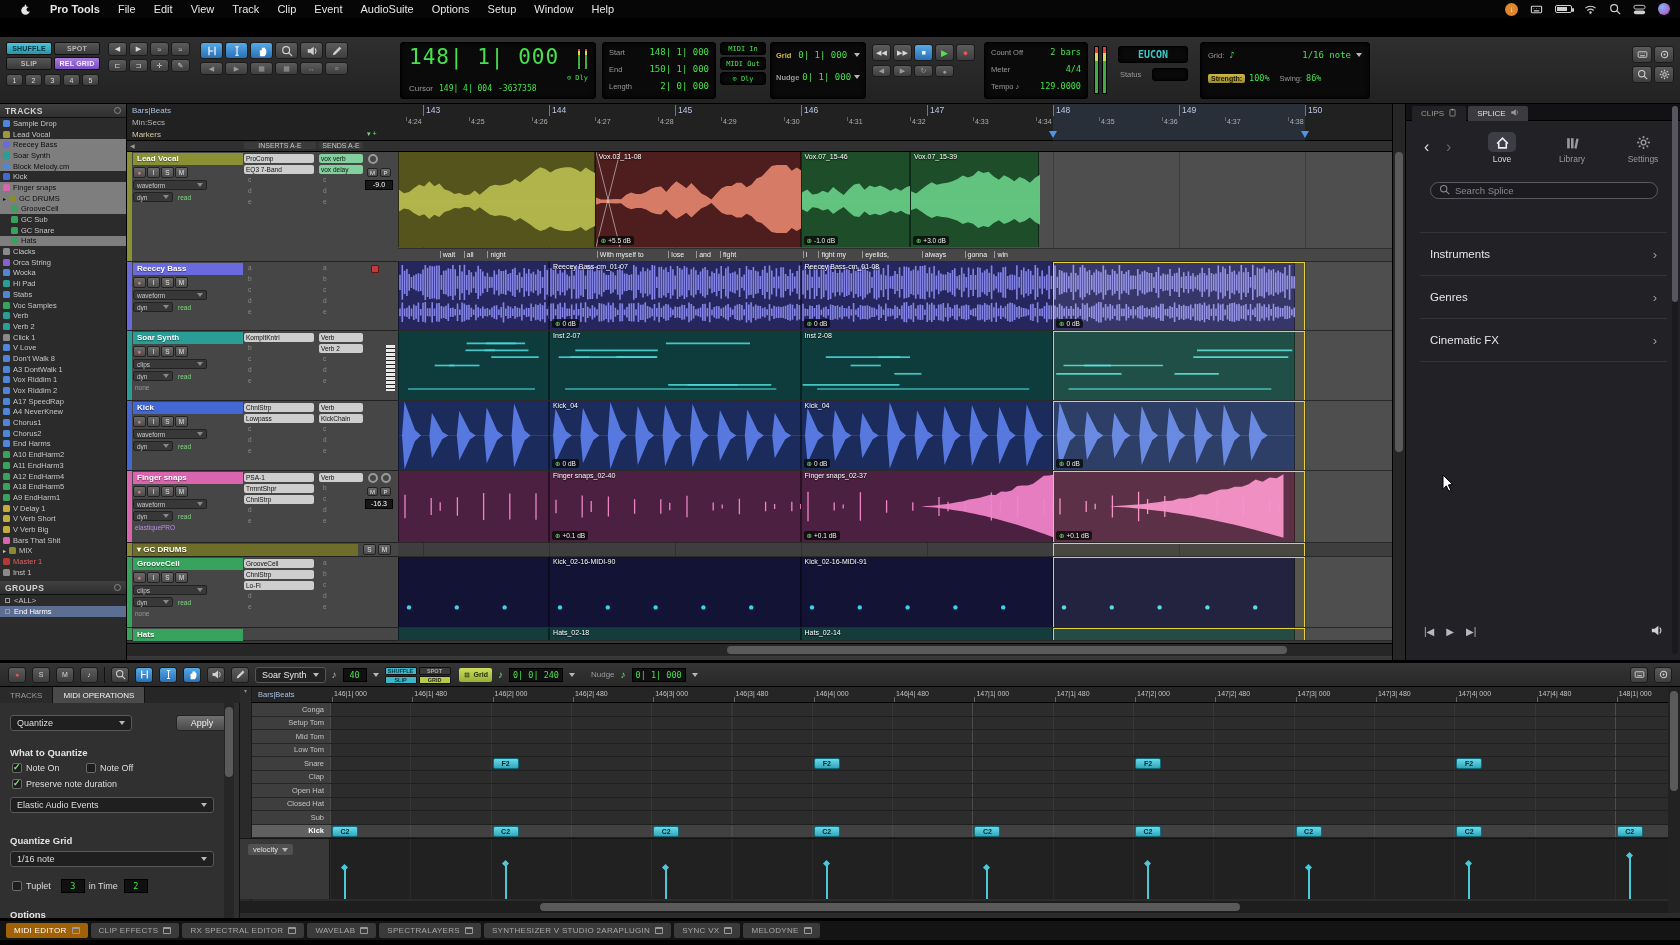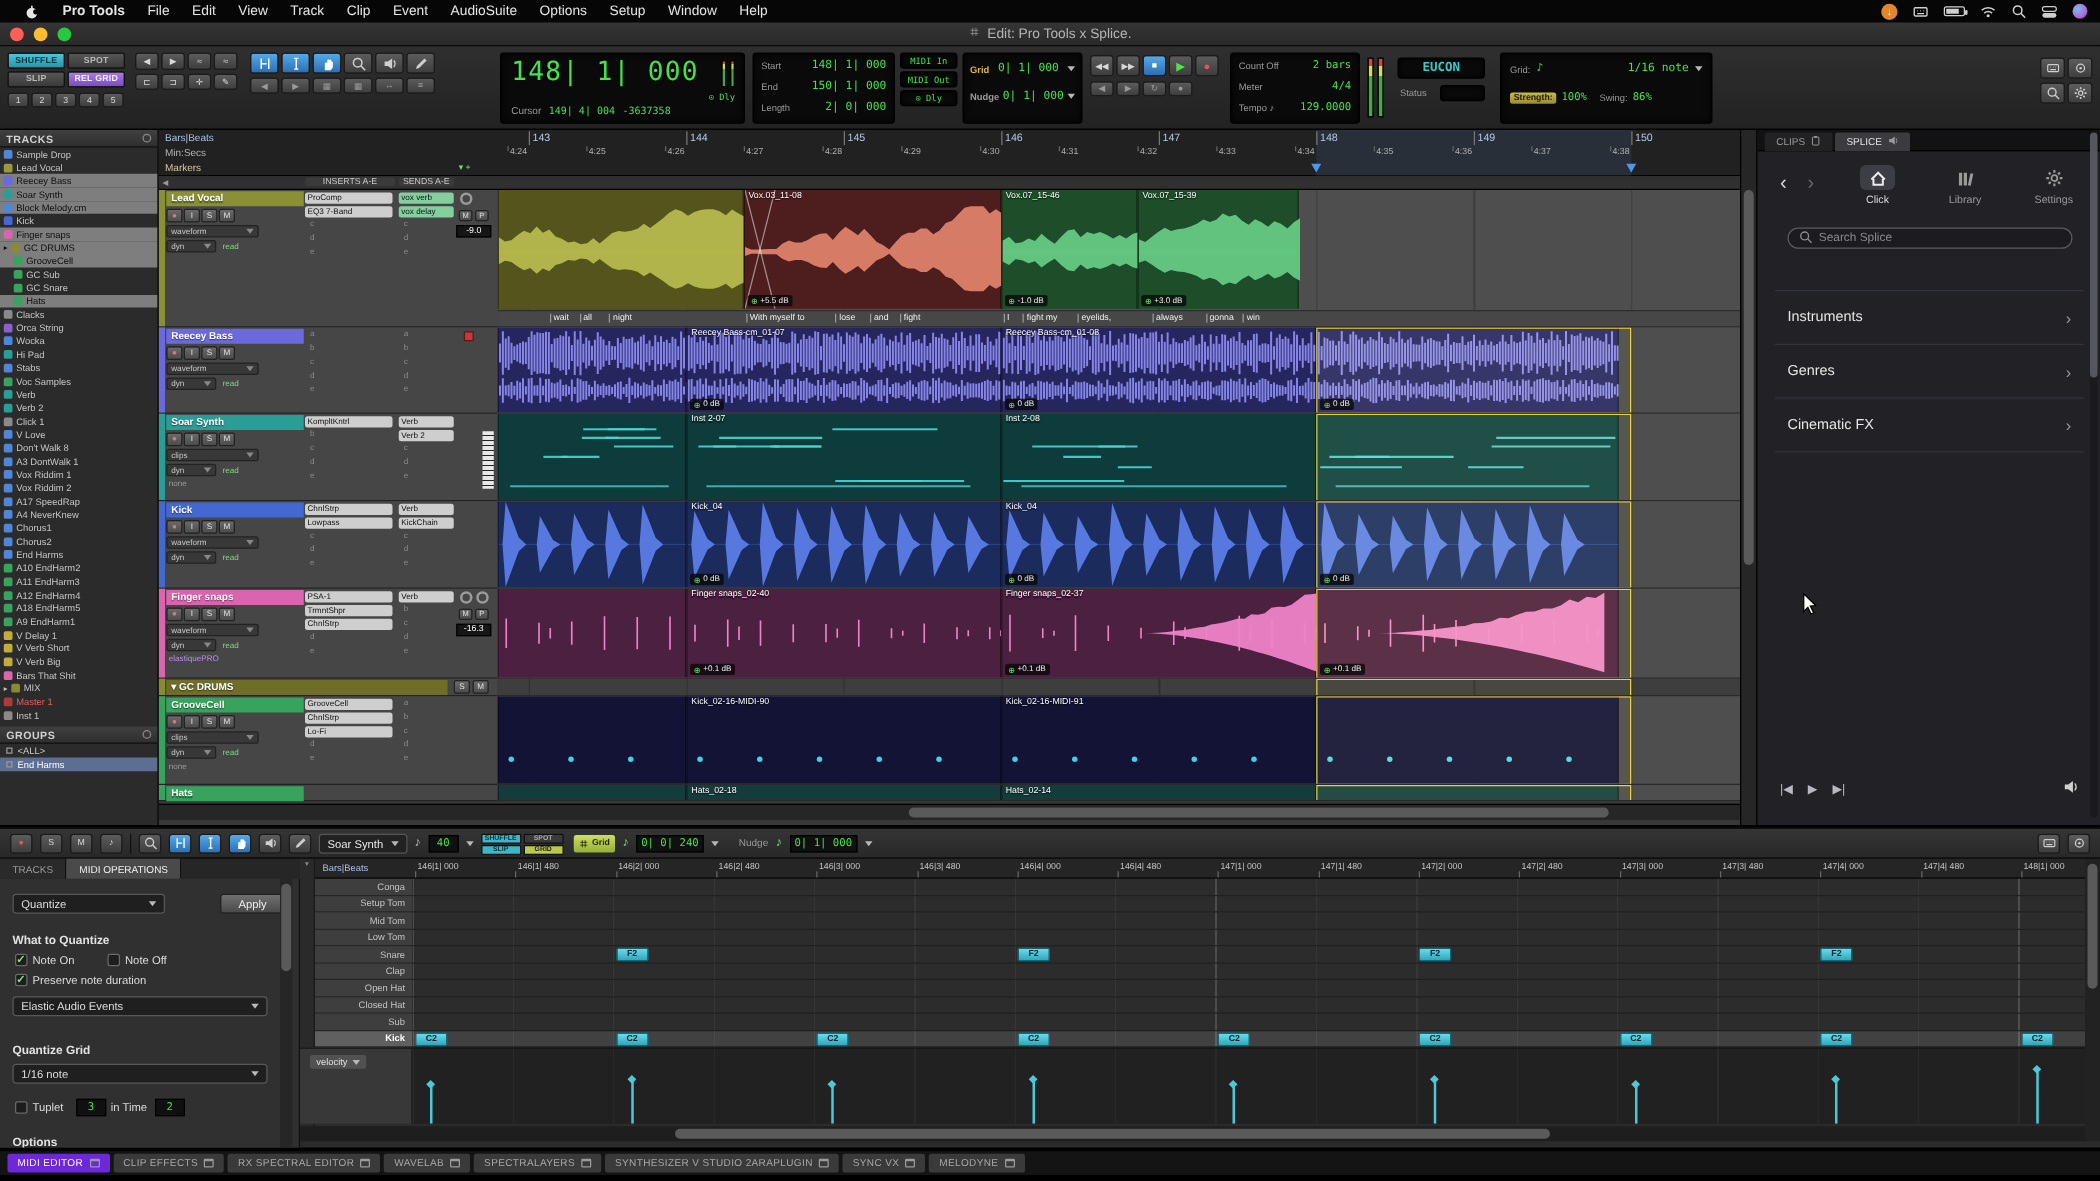--- a/index.html
+++ b/index.html
@@ -103,21 +103,21 @@
 .mmode.olive{background:#b9c94a;color:#222}
 .mtsel{display:flex;align-items:center;gap:6px;background:#222;border:1px solid #555;border-radius:3px;height:16px;padding:0 6px;font-size:9px;color:#e8e8e8}
 .gridchip{display:flex;align-items:center;gap:3px;background:linear-gradient(#cede5e,#97ae38);color:#1c2a02;font-size:7px;font-weight:700;padding:0 4px;height:14px;border-radius:2px}
 .dnote{position:absolute;width:26px;height:11px;background:linear-gradient(#68dcec,#33a6ba);border:1px solid #0f6a7a;border-radius:2px;font-size:7px;font-weight:700;color:#03242c;display:flex;align-items:center;justify-content:center;z-index:2}
 .vstem{position:absolute;width:2px;background:#4cc8d8;bottom:0}
 .vdiamond{position:absolute;width:5px;height:5px;background:#4cc8d8;transform:rotate(45deg)}
 .dlabel{position:absolute;background:#3e3e3e;color:#c4c4c4;font-size:7.5px;display:flex;align-items:center;justify-content:flex-end;padding-right:6px;border-bottom:1px solid #262626}
 .dlabel.on{background:#606060;color:#fff;font-weight:700}
 #winTabs{position:absolute;left:0;top:920px;width:1680px;height:20px;background:#141414;display:flex;gap:3px;align-items:center;padding:0 6px;border-top:1px solid #000}
 .wtab{display:flex;align-items:center;gap:5px;height:15px;padding:0 8px;background:#3a3a3a;border-radius:2px;font-size:8px;color:#a8a8a8;letter-spacing:.3px;white-space:nowrap}
-.wtab.on{background:#6d28d9;color:#fff}
+.wtab.on{background:#a16207;color:#fff}
 .wticon{width:8px;height:7px;border:1px solid #9a9a9a;border-top-width:2px;border-radius:1px}
 .scrollThumb{position:absolute;background:#5a5a5a;border-radius:4px}
 </style>
 </head>
 <body>
 
 <div id="app">
   <div id="menubar">
       <div class="mi">
         <svg width="13" height="13" viewBox="0 0 14 14">
@@ -163,31 +163,20 @@
         </div>
         <div class="sti">
           <svg width="13" height="13" viewBox="0 0 14 14">
             <rect x="1" y="2.5" width="12" height="4" rx="2" stroke="#cfcfcf" fill="none"></rect>
             <rect x="1" y="8" width="12" height="4" rx="2" fill="#cfcfcf"></rect>
           </svg>
         </div>
         <div class="siri"></div>
       </div>
     </div>
-  <div id="titlebar">
-    <span class="tl" style="background:#ff5f57"></span>
-    <span class="tl" style="background:#febc2e"></span>
-    <span class="tl" style="background:#28c840"></span>
-    <div class="title">
-        <span id="titleIcon"><svg width="9" height="9" viewBox="0 0 14 14">
-            <path d="M2 5h10M2 9h10M5 2v10M9 2v10" stroke="#8a8a8a" stroke-width="1.1"></path>
-          </svg></span>
-        <span>Edit: Pro Tools x Splice.</span>
-      </div>
-  </div>
   <div id="toolbar">
       <div class="clu" style="left: 6px; width: 96px; height: 57px;">
         <div class="modechip cyan" style="left: 0px; top: 0px; width: 46px; height: 13px;">SHUFFLE</div>
         <div class="modechip " style="left: 48px; top: 0px; width: 46px; height: 13px;">SPOT</div>
         <div class="modechip " style="left: 0px; top: 15px; width: 46px; height: 13px;">SLIP</div>
         <div class="modechip purple" style="left: 48px; top: 15px; width: 46px; height: 13px;">REL GRID</div>
         <div class="tbtn" style="position: absolute; left: 0px; top: 32px; width: 17px; height: 12px;">1</div>
         <div class="tbtn" style="position: absolute; left: 19px; top: 32px; width: 17px; height: 12px;">2</div>
         <div class="tbtn" style="position: absolute; left: 38px; top: 32px; width: 17px; height: 12px;">3</div>
         <div class="tbtn" style="position: absolute; left: 57px; top: 32px; width: 17px; height: 12px;">4</div>
@@ -1123,21 +1112,21 @@
     <div class="sp-nav">
       <span class="sp-arrow" id="spBack" style="left:18px">‹</span>
       <span class="sp-arrow dim" id="spFwd" style="left:40px">›</span>
       <span id="spNavItems"><div class="spnav on" style="left: 72px;">
             <div class="spnavic">
               <svg width="15" height="15" viewBox="0 0 14 14">
                 <path d="M2 8l5-5 5 5" fill="none" stroke="#ececec" stroke-width="1.5"></path>
                 <path d="M3.5 7.5V12h7V7.5" fill="none" stroke="#ececec" stroke-width="1.5"></path>
               </svg>
             </div>
-            <div class="spnavlb">Click</div>
+            <div class="spnavlb">Love</div>
           </div><div class="spnav" style="left: 142px;">
             <div class="spnavic">
               <svg width="15" height="15" viewBox="0 0 14 14">
                 <rect x="2" y="3" width="2.4" height="9.5" fill="#9a9a9a"></rect>
                 <rect x="5.6" y="3" width="2.4" height="9.5" fill="#9a9a9a"></rect>
                 <rect x="9.6" y="3.4" width="2.2" height="9.2" fill="#9a9a9a" transform="rotate(12 10.7 8)"></rect>
               </svg>
             </div>
             <div class="spnavlb">Library</div>
           </div><div class="spnav" style="left: 213px;">

